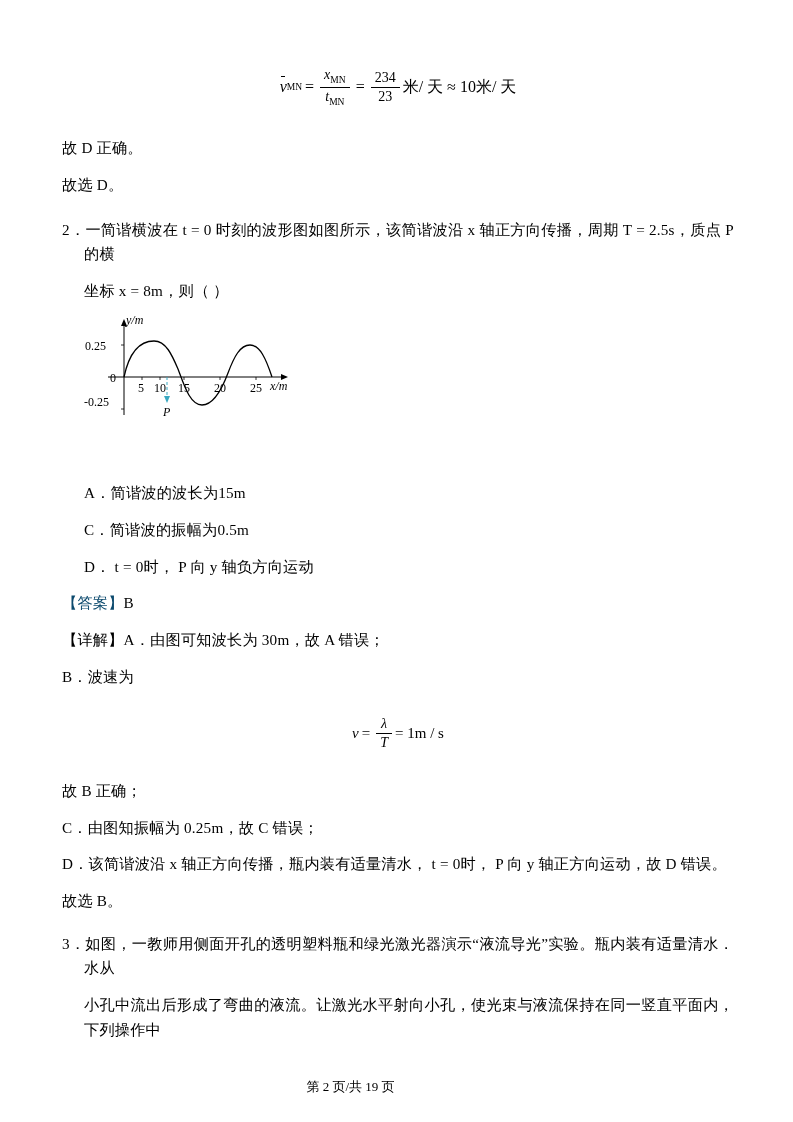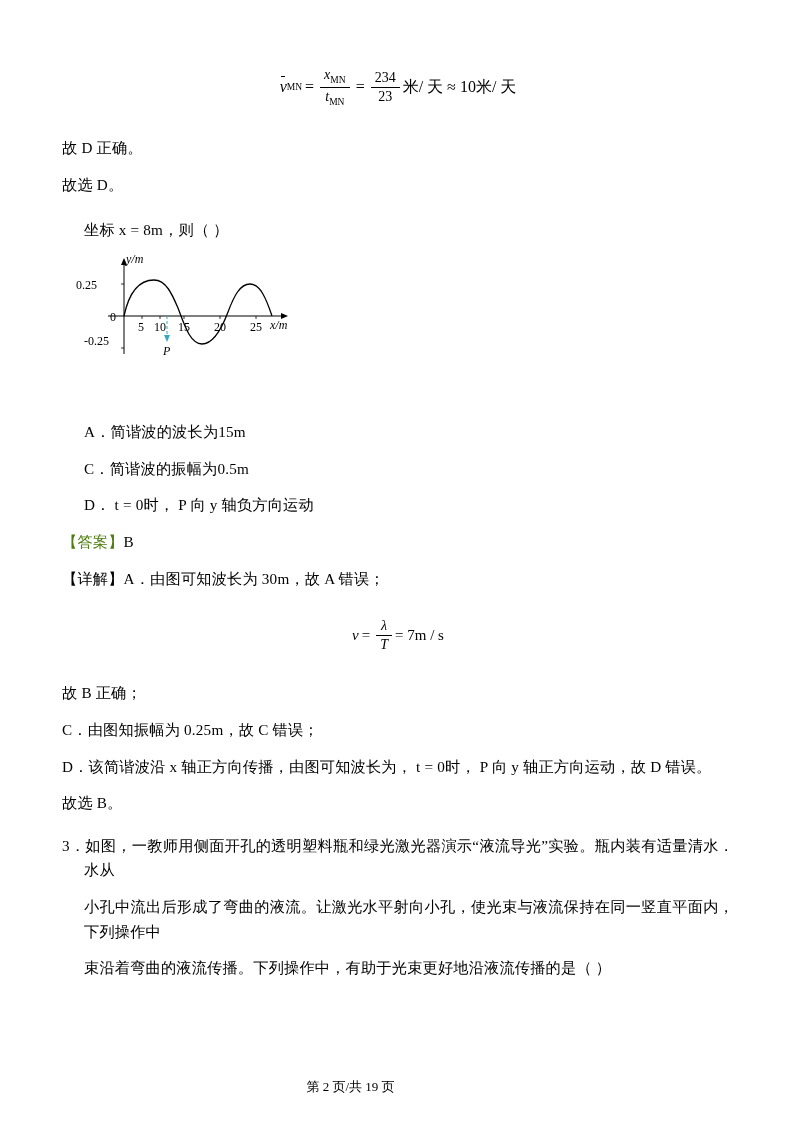--- a/index.html
+++ b/index.html
@@ -32,21 +32,21 @@
     line-height: 1.62;
     margin: 0 0 12px 0;
     text-align: justify;
     letter-spacing: 0.2px;
   }
   .hang {
     padding-left: 22px;
     text-indent: -22px;
   }
   .ital { font-style: italic; }
-  .blue { color: #4d7c0f; }
+  .blue { color: #0c4a6e; }
 
   
   .formula-row {
     display: flex;
     justify-content: center;
     align-items: center;
     margin: 18px 0 20px 0;
     font-size: 16px;
   }
   .formula-row .fm {
@@ -148,20 +148,21 @@
         </span>
         <span>米/ 天 ≈ 10米/ 天</span>
       </span>
     </div>
 
     <p class="para">故 D 正确。</p>
     <p class="para">故选 D。</p>
 
     <div style="height:8px"></div>
 
+    <p class="para hang">2．一简谐横波在 t = 0 时刻的波形图如图所示，该简谐波沿 x 轴正方向传播，周期 T = 2.5s，质点 P 的横</p>
     <p class="para hang" style="padding-left:22px;text-indent:0;">坐标 x = 8m，则（      ）</p>
 
     <div class="figure">
       <div class="figure-inner">
         <svg width="240" height="118" viewBox="0 0 240 118">
 
           <line x1="52" y1="8" x2="52" y2="100" stroke="#000" stroke-width="1"></line>
           <polygon points="52,4 49,11 55,11" fill="#000"></polygon>
 
           <line x1="36" y1="62" x2="212" y2="62" stroke="#000" stroke-width="1"></line>
@@ -181,21 +182,21 @@
           <line x1="70" y1="62" x2="70" y2="65" stroke="#000" stroke-width="0.8"></line>
           <line x1="88" y1="62" x2="88" y2="65" stroke="#000" stroke-width="0.8"></line>
           <line x1="112" y1="62" x2="112" y2="65" stroke="#000" stroke-width="0.8"></line>
           <line x1="148" y1="62" x2="148" y2="65" stroke="#000" stroke-width="0.8"></line>
           <line x1="184" y1="62" x2="184" y2="65" stroke="#000" stroke-width="0.8"></line>
 
           <line x1="49" y1="30" x2="52" y2="30" stroke="#000" stroke-width="0.8"></line>
           <line x1="49" y1="94" x2="52" y2="94" stroke="#000" stroke-width="0.8"></line>
         </svg>
         <span class="fig-label" style="left:54px; top:-2px;"><span class="fig-ital">y/m</span></span>
-        <span class="fig-label" style="left:4px; top:24px;">0.25</span>
+        <span class="fig-label" style="left:13px; top:24px;">0.25</span>
         <span class="fig-label" style="left:38px; top:56px;">0</span>
         <span class="fig-label" style="left:12px; top:80px;">-0.25</span>
         <span class="fig-label" style="left:66px; top:66px;">5</span>
         <span class="fig-label" style="left:82px; top:66px;">10</span>
         <span class="fig-label" style="left:106px; top:66px;">15</span>
         <span class="fig-label" style="left:142px; top:66px;">20</span>
         <span class="fig-label" style="left:178px; top:66px;">25</span>
         <span class="fig-label" style="left:198px; top:64px;"><span class="fig-ital">x/m</span></span>
         <span class="fig-label fig-ital" style="left:91px; top:90px;">P</span>
       </div>
@@ -203,41 +204,41 @@
 
     <div style="height:36px"></div>
 
     <p class="para" style="padding-left:22px;">A．简谐波的波长为15m</p>
     <p class="para" style="padding-left:22px;">C．简谐波的振幅为0.5m</p>
     <p class="para" style="padding-left:22px;">D． t = 0时， P 向 y 轴负方向运动</p>
 
     <p class="para"><span class="blue">【答案】</span><span>B</span></p>
 
     <p class="para">【详解】A．由图可知波长为 30m，故 A 错误；</p>
+    <p class="para">B．波速为</p>
 
     <div class="formula-row small-formula">
       <span class="fm">
         <span class="ital">v</span>
         <span class="eq">=</span>
         <span class="frac">
           <span class="num ital">λ</span>
           <span class="bar"></span>
           <span class="den ital">T</span>
         </span>
-        <span>= 7m / s</span>
+        <span>= 1m / s</span>
       </span>
     </div>
 
     <p class="para">故 B 正确；</p>
     <p class="para">C．由图知振幅为 0.25m，故 C 错误；</p>
-    <p class="para">D．该简谐波沿 x 轴正方向传播，由图可知波长为， t = 0时， P 向 y 轴正方向运动，故 D 错误。</p>
+    <p class="para">D．该简谐波沿 x 轴正方向传播，瓶内装有适量清水， t = 0时， P 向 y 轴正方向运动，故 D 错误。</p>
     <p class="para">故选 B。</p>
 
     <div style="height:6px"></div>
 
     <p class="para hang">3．如图，一教师用侧面开孔的透明塑料瓶和绿光激光器演示“液流导光”实验。瓶内装有适量清水．水从</p>
     <p class="para" style="padding-left:22px;">小孔中流出后形成了弯曲的液流。让激光水平射向小孔，使光束与液流保持在同一竖直平面内，下列操作中</p>
-    <p class="para" style="padding-left:22px;">束沿着弯曲的液流传播。下列操作中，有助于光束更好地沿液流传播的是（       ）</p>
 
   </div>
 
   <div class="footer">第 2 页/共 19 页</div>
 </div>
 
 </body></html>

